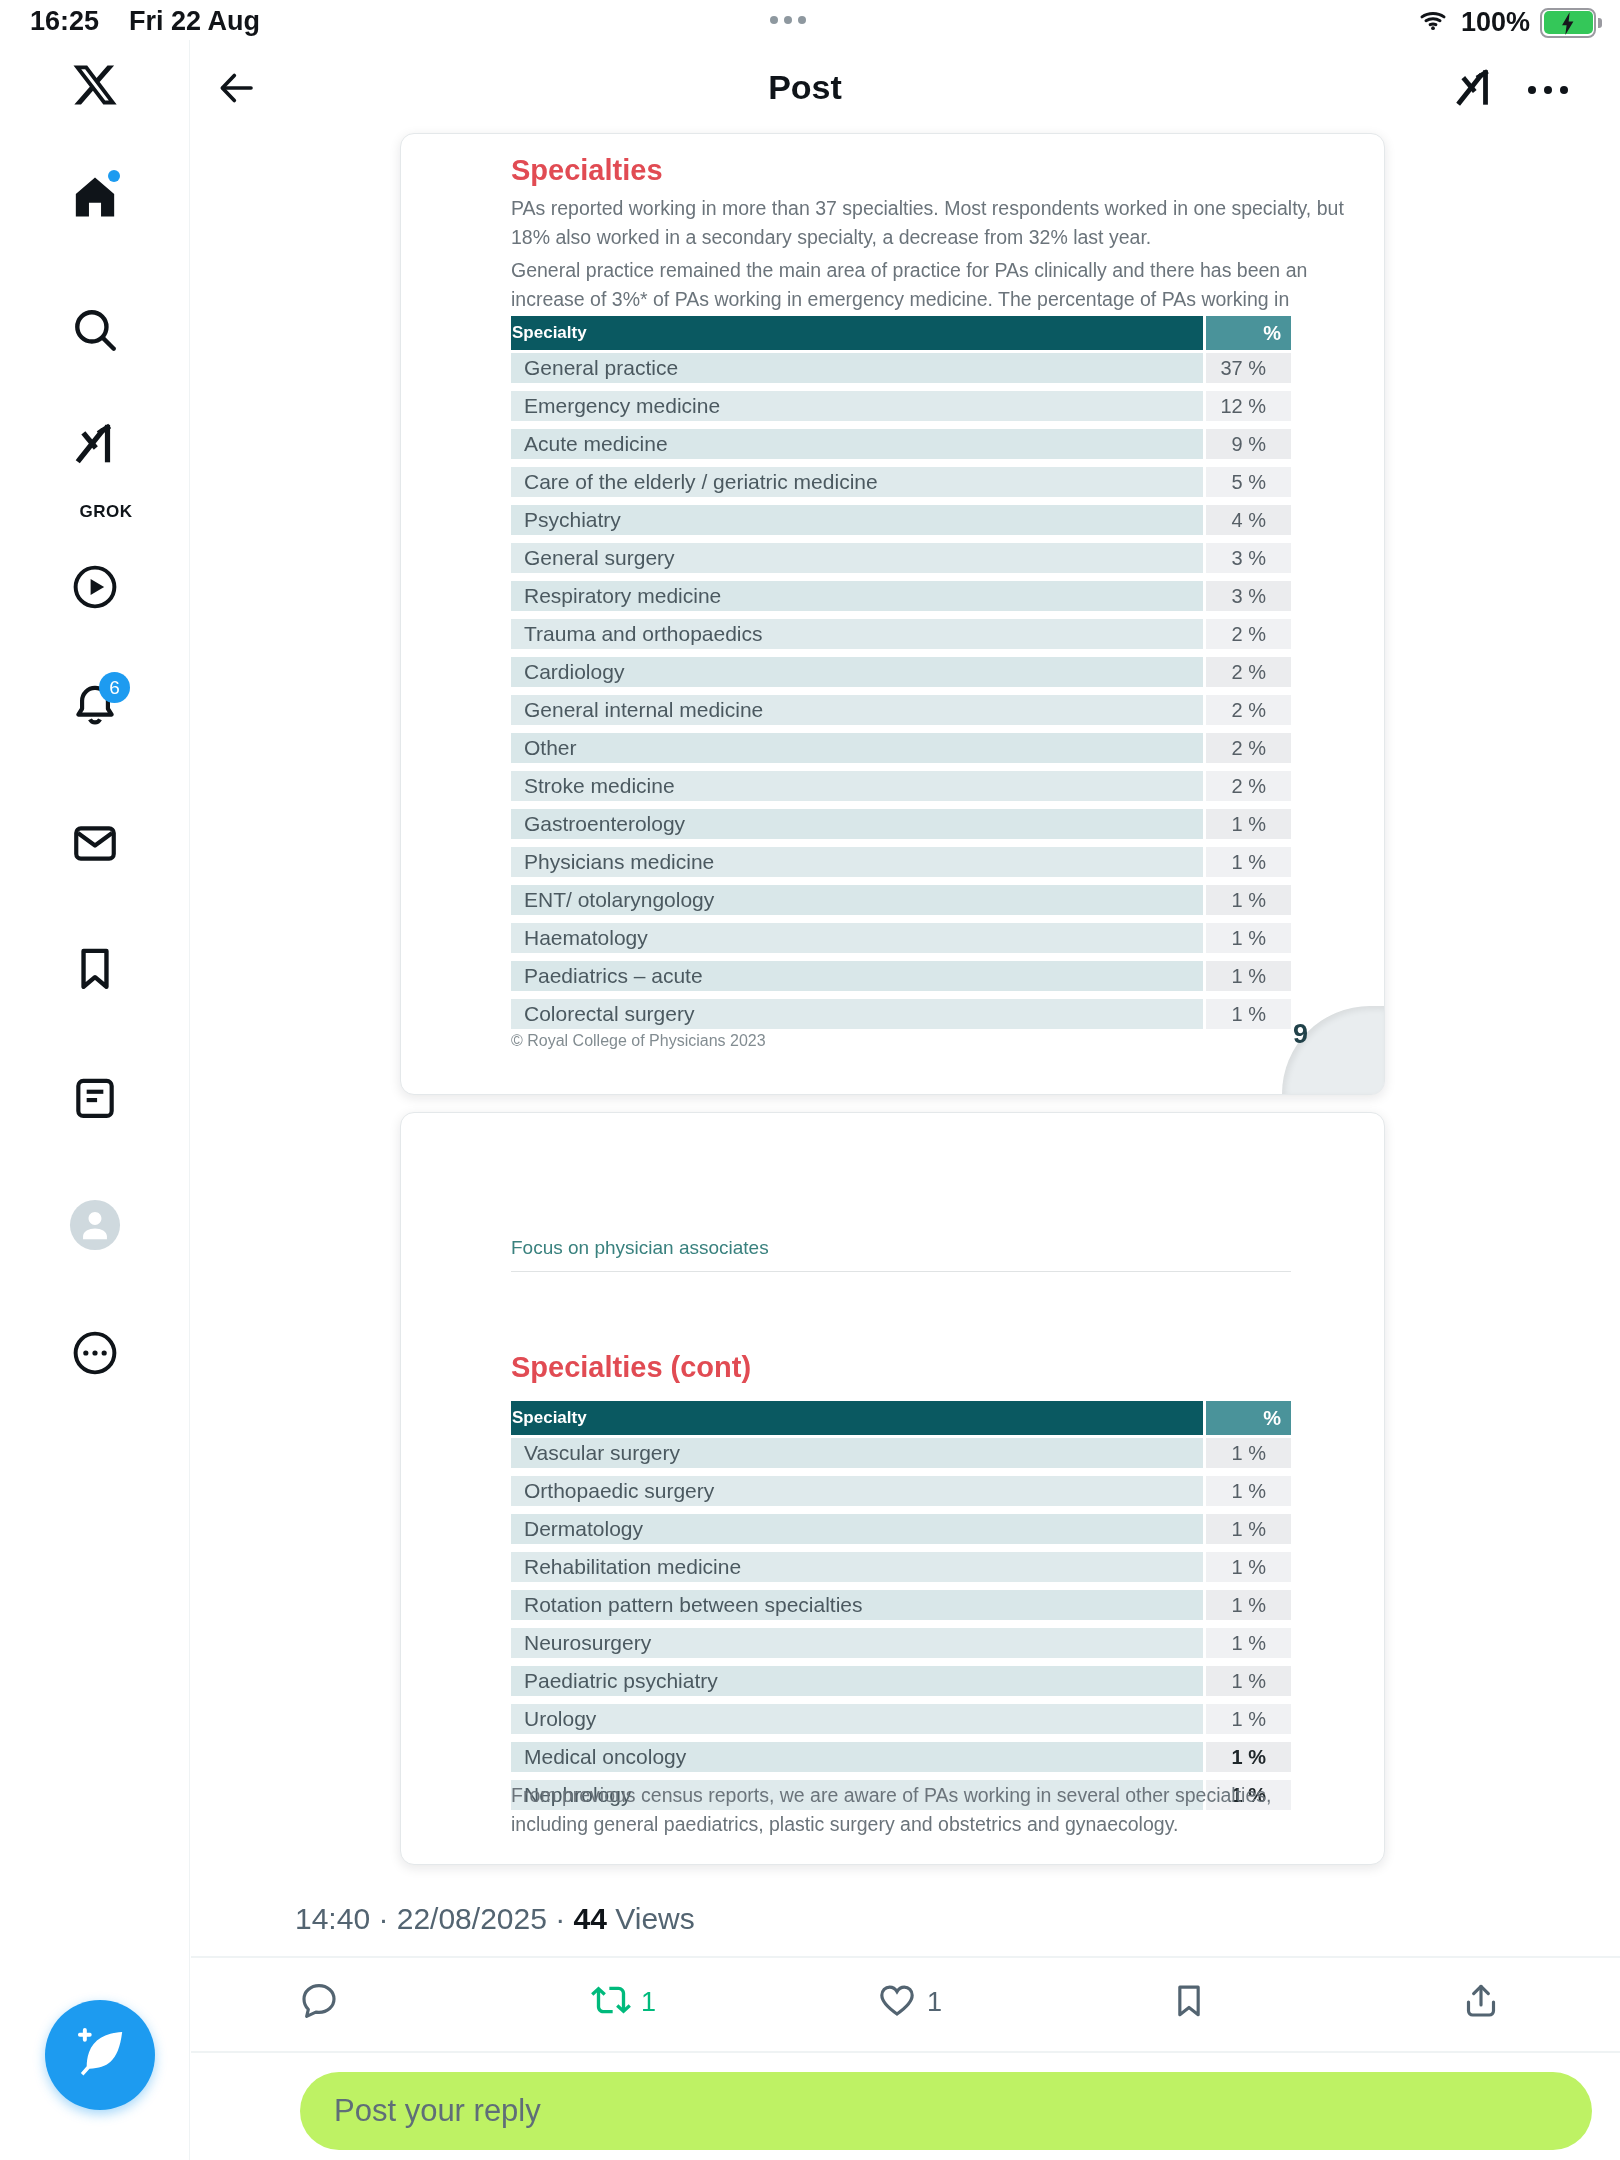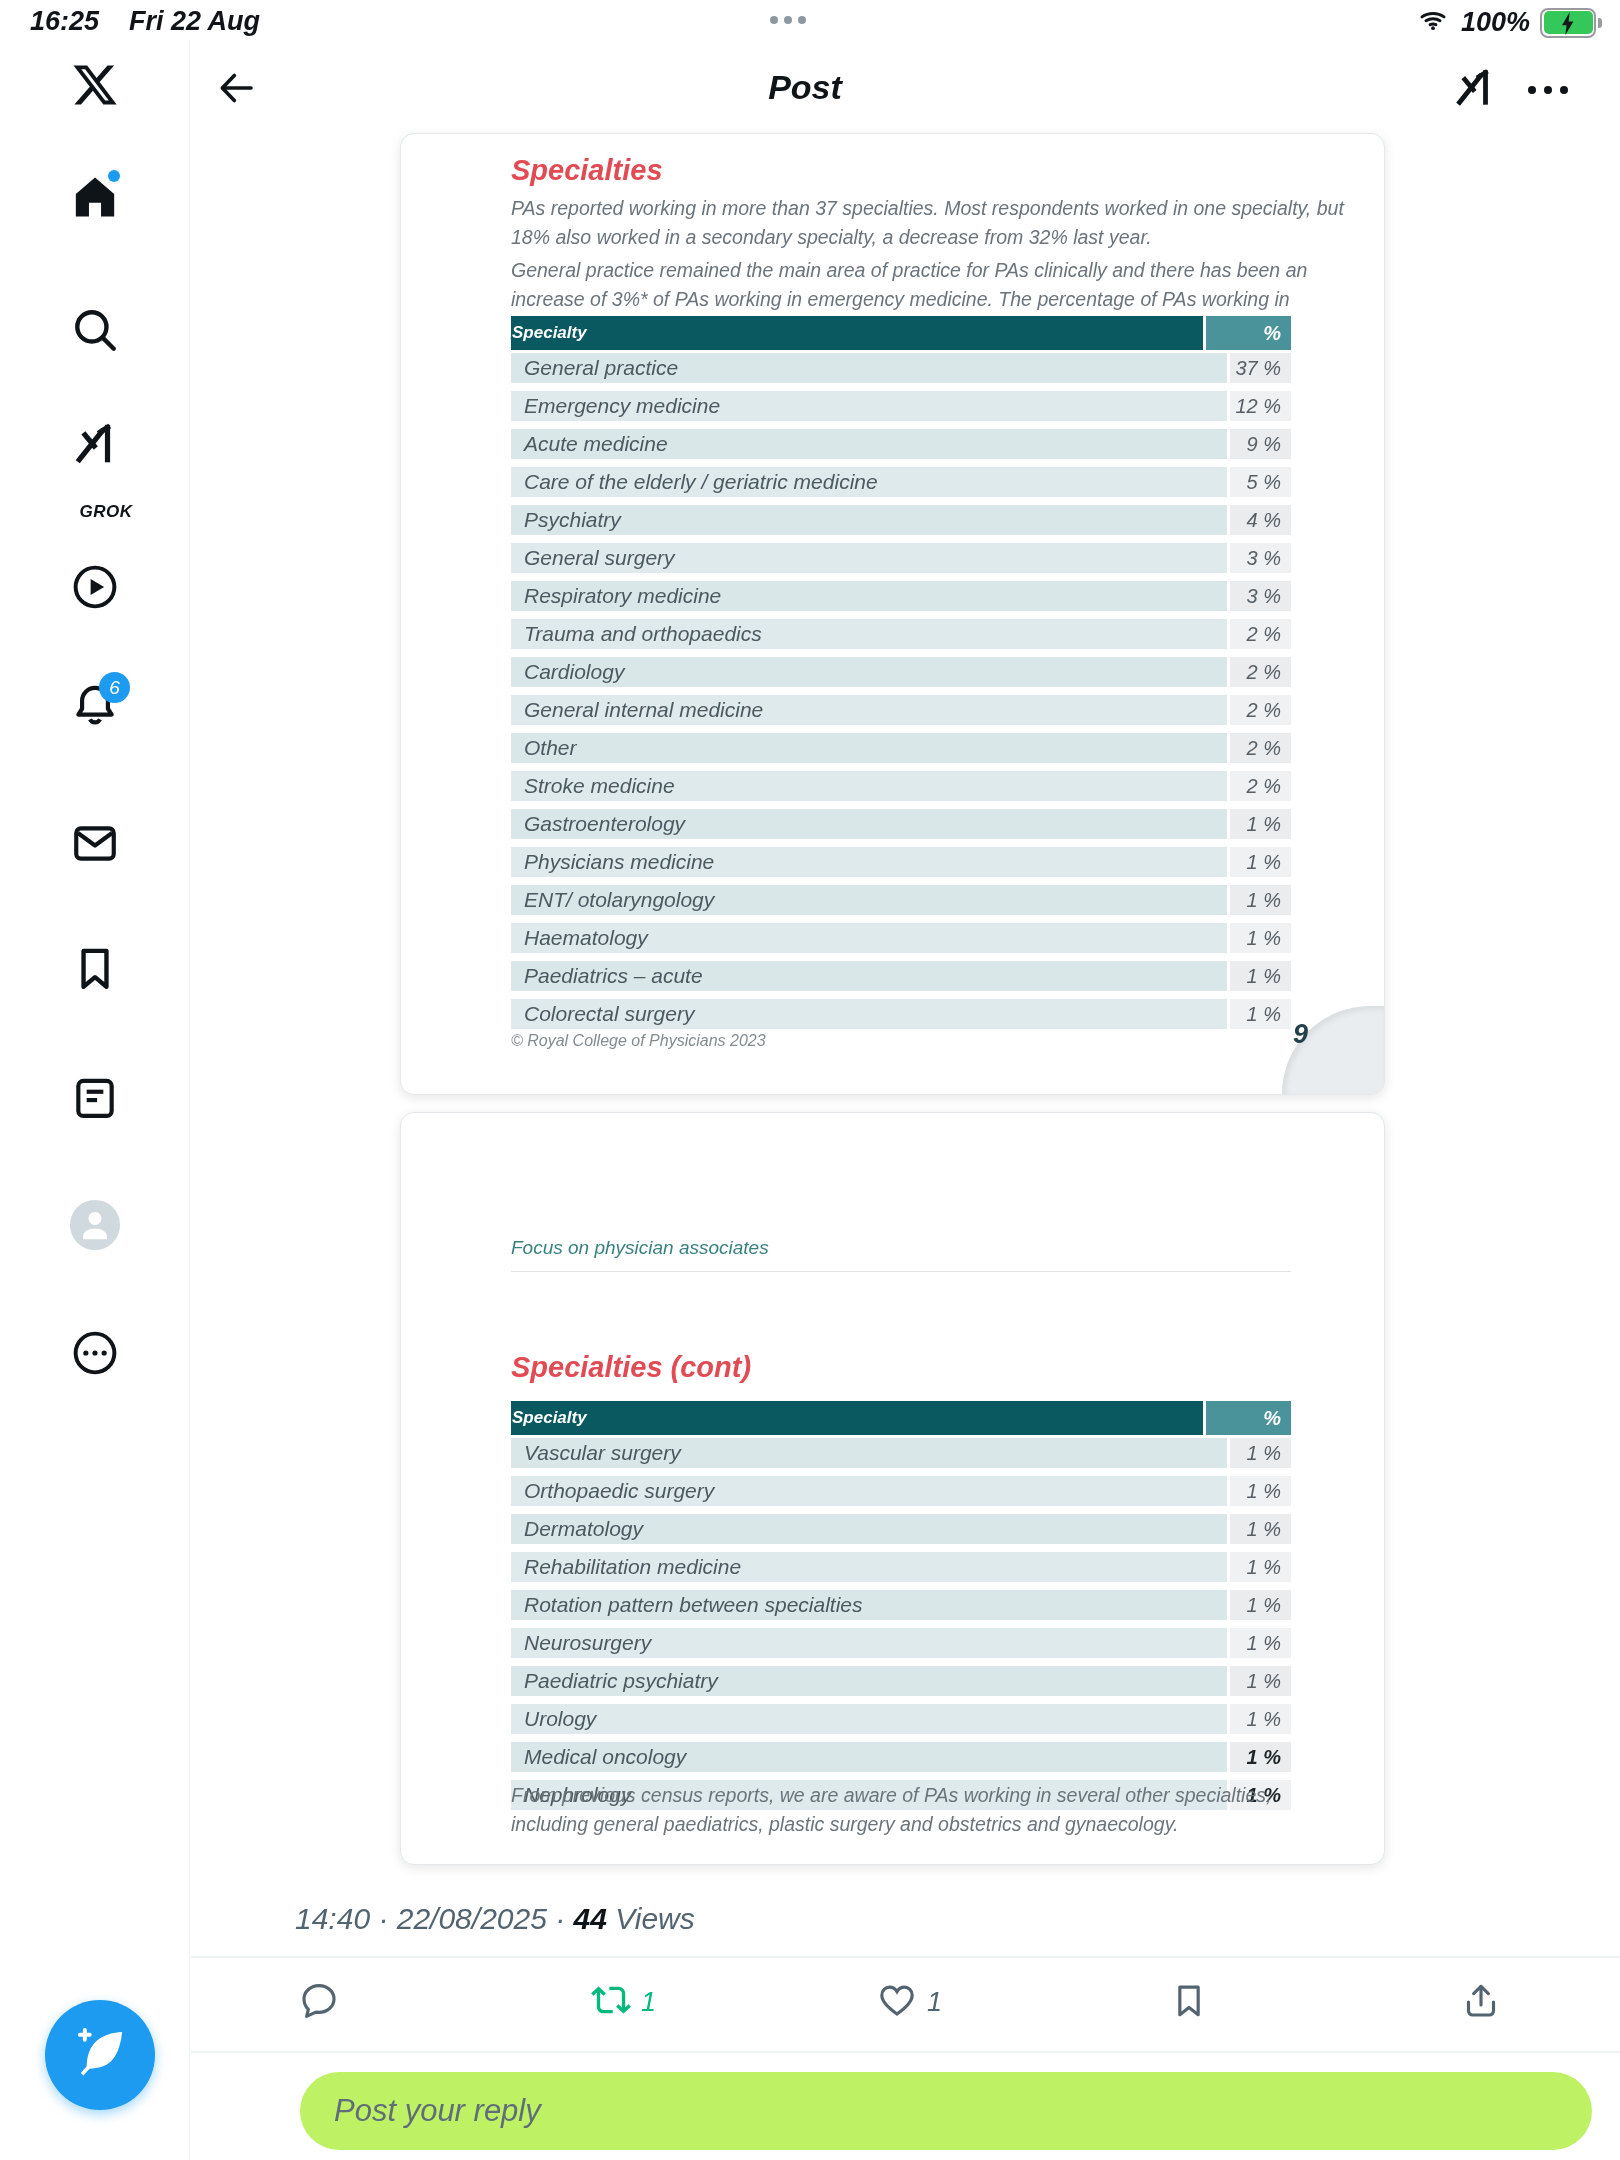--- a/index.html
+++ b/index.html
@@ -1,18 +1,18 @@
 <!DOCTYPE html>
 <html><head>
 <meta charset="utf-8">
 <style>
   * { margin:0; padding:0; box-sizing:border-box; }
   html,body { background:#ffffff; }
   body { font-family:"Liberation Sans", sans-serif; }
-  .screen { position:relative; width:1620px; height:2160px; background:#ffffff; overflow:hidden;font-style:italic; }
+  .screen { position:relative; width:1620px; height:2160px; background:#ffffff; overflow:hidden; }
 
   
   .status-left { position:absolute; left:30px; top:6px; display:flex; gap:30px;
                  font-size:27px; font-weight:700; color:#111418; }
   .status-dots { position:absolute; left:770px; top:16px; display:flex; gap:6px; }
   .status-dots i { width:8px; height:8px; border-radius:50%; background:#8e989f; }
   .status-right { position:absolute; right:18px; top:4px; display:flex; align-items:center; gap:10px;
                   font-size:27px; font-weight:600; color:#111418; }
   .battery { position:relative; width:62px; height:30px; }
   .battery .shell { position:absolute; left:0; top:0; width:56px; height:30px; border:2.5px solid #9a9aa0;
@@ -62,22 +62,22 @@
   
   .spec-table { position:absolute; left:110px; width:780px; }
   .t-head { display:flex; height:34px; margin-bottom:3px; }
   .t-head-label { flex:1; background:#0a5961; color:#fff; font-size:17px; font-weight:700;
                   line-height:34px; padding-left:1px; }
   .t-head-val { width:85px; margin-left:3px; background:#4a939a; color:#fff; font-size:20px; font-weight:700;
                 line-height:34px; text-align:right; padding-right:10px; }
   .t-row { display:flex; height:30px; margin-bottom:8px; }
   .t-cell-label { flex:1; background:#d9e7e9; color:#4b5960; font-size:21px; font-weight:500;
                   line-height:30px; padding-left:13px; white-space:nowrap; overflow:hidden; }
-  .t-cell-val { width:61px; margin-left:3px; background:#ebecee; color:#565f66; font-size:20px;
-                line-height:30px; text-align:right; padding-right:10px; }
+  .t-cell-val { width:85px; margin-left:3px; background:#ebecee; color:#565f66; font-size:20px;
+                line-height:30px; text-align:right; padding-right:25px; }
   .t-row:nth-child(odd) .t-cell-label { background:#dfeaec; }
   .t-row:nth-child(odd) .t-cell-val { background:#f0f1f3; }
   .t-row.bold .t-cell-val { font-weight:700; color:#1e2629; }
 
   
   .post-meta { position:absolute; left:295px; top:1902px; font-size:30px; color:#536471; }
   .post-meta .views-num { font-weight:700; color:#0f1419; }
   .divider { position:absolute; left:191px; right:0; height:1.5px; background:#eff3f4; }
   .div1 { top:1956px; } .div2 { top:2051px; }
   .action-row { position:absolute; left:191px; right:0; top:1962px; height:84px; }

